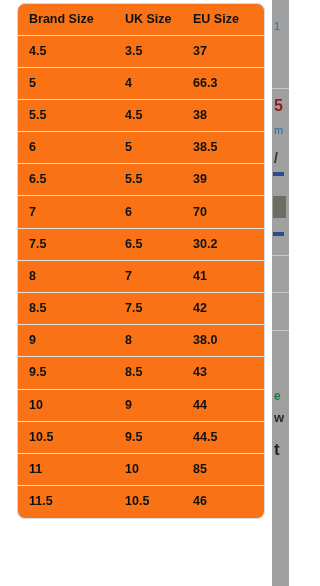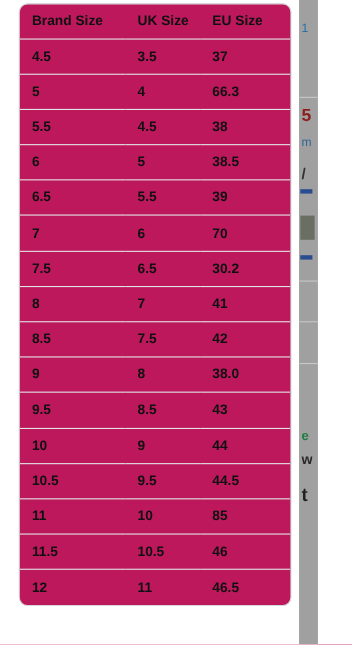--- a/index.html
+++ b/index.html
@@ -117,21 +117,21 @@
   }
 
   
   .card {
     position: absolute;
     top: 3px;
     left: 17px;
     width: 248px;
     border: 1px solid #d5d9d9;
     border-radius: 8px;
-    background: #be185d;
+    background: #f97316;
     box-sizing: border-box;
     overflow: hidden;
   }
 
   .size-table {
     width: 100%;
     border-collapse: collapse;
     table-layout: fixed;
   }
   .size-table th,
@@ -278,22 +278,17 @@
           <tr>
             <td class="c-brand">11</td>
             <td class="c-uk">10</td>
             <td class="c-eu">85</td>
           </tr>
           <tr>
             <td class="c-brand">11.5</td>
             <td class="c-uk">10.5</td>
             <td class="c-eu">46</td>
           </tr>
-          <tr>
-            <td class="c-brand">12</td>
-            <td class="c-uk">11</td>
-            <td class="c-eu">46.5</td>
-          </tr>
         </tbody>
     </table>
   </div>
 
 </div>
 
 </body></html>

